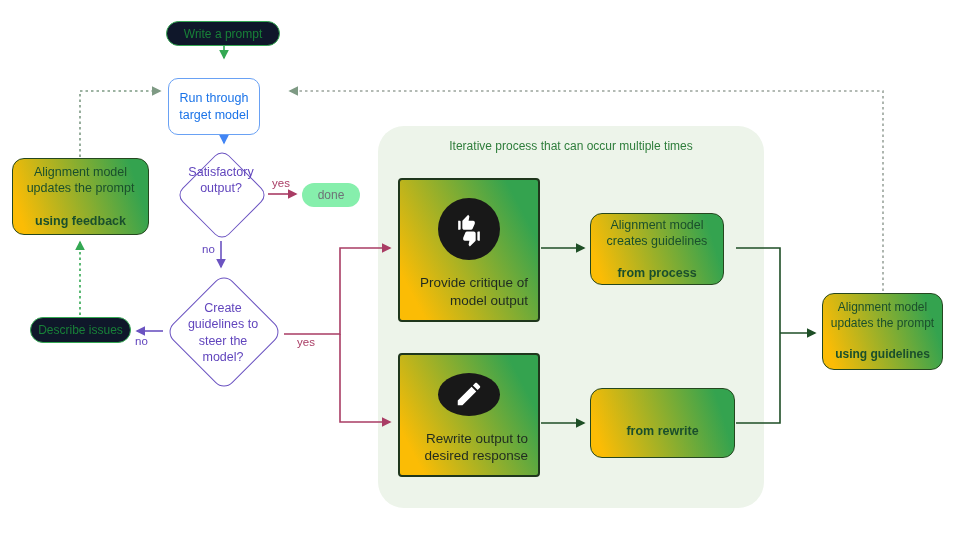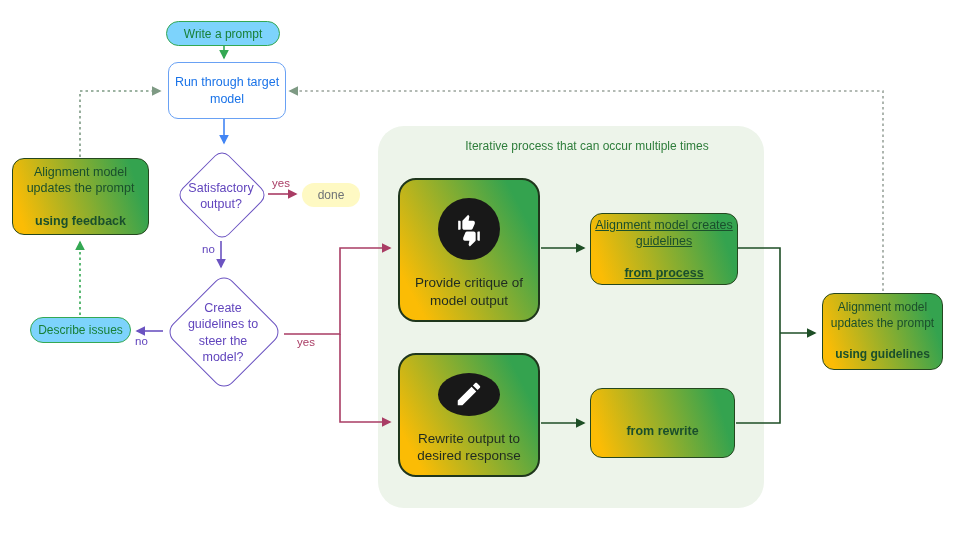--- a/index.html
+++ b/index.html
@@ -1,51 +1,51 @@
 <!DOCTYPE html>
 <html><head>
 <meta charset="utf-8">
 <style>
   html,body{margin:0;padding:0;background:#ffffff;}
   body{font-family:"Liberation Sans", sans-serif;}
   .canvas{position:relative;width:960px;height:540px;background:#fff;overflow:hidden;}
   .canvas svg.connectors{position:absolute;left:0;top:0;z-index:1;}
   .node{position:absolute;z-index:2;display:flex;align-items:center;justify-content:center;
         text-align:center;box-sizing:border-box;}
-  .pill{border:1.5px solid #34a853;border-radius:14px;background:#7dd3fc;
+  .pill{border:1.5px solid #34a853;border-radius:14px;background:#0f172a;
         color:#188038;font-size:12px;font-weight:500;}
   .process-blue{border:1.5px solid #69a1f4;border-radius:10px;background:#fff;
         color:#1a73e8;font-size:12.5px;font-weight:500;line-height:1.35;}
-  .done-pill{background:#fef9c3;border-radius:12px;color:#6e7276;font-size:12px;}
+  .done-pill{background:#86efac;border-radius:12px;color:#6e7276;font-size:12px;}
   .diamond-shape{position:absolute;z-index:2;background:#fff;border:1.6px solid #6b53c1;
         transform:rotate(45deg);}
   .diamond-label{position:absolute;z-index:3;color:#6145bd;font-size:12.5px;font-weight:500;
         line-height:1.3;text-align:center;pointer-events:none;}
   .grad{background:linear-gradient(72deg,#fbbc05 8%,#34a34f 88%);border:1.5px solid #25471f;}
   .grad-small{border-radius:12px;color:#1a4f2c;font-size:12.5px;font-weight:500;line-height:1.3;
         flex-direction:column;padding:0;}
   .grad-small .bold-line,.grad-big .bold-line{font-weight:700;margin-top:16px;}
   .grad-big{background:linear-gradient(62deg,#fbbc05 12%,#34a34f 85%);border:2px solid #1f361c;
-        border-radius:18px;color:#1f2b20;font-size:13.5px;font-weight:500;line-height:1.3;
-        flex-direction:column;justify-content:flex-start;padding:18px 10px 10px;}
+        border-radius:4px;color:#1f2b20;font-size:13.5px;font-weight:500;line-height:1.3;
+        flex-direction:column;justify-content:flex-start;padding:18px 10px 10px;text-align:right;}
   .icon-circle{width:62px;height:62px;border-radius:50%;background:#181818;
         display:flex;align-items:center;justify-content:center;margin-bottom:14px;}
   .container-bg{position:absolute;z-index:0;background:#edf4ea;border-radius:26px;}
   .container-title{position:absolute;z-index:2;color:#2e7d3b;font-size:12px;text-align:center;}
   .edge-label{position:absolute;z-index:3;font-size:11.5px;font-weight:500;}
   .lbl-crimson{color:#a93c64;}
   .lbl-purple{color:#6145bd;}
 </style>
 </head>
 <body>
 
 <div class="canvas">
 
   <div class="container-bg" style="left:378px;top:126px;width:386px;height:382px;"></div>
-  <div class="container-title" style="left:394px;top:139px;width:386px;">Iterative process that can occur multiple times</div>
+  <div class="container-title" style="left:378px;top:139px;width:386px;">Iterative process that can occur multiple times</div>
 
   <svg class="connectors" width="960" height="540" viewBox="0 0 960 540">
     <defs>
       <marker id="m-green" markerWidth="7" markerHeight="7" refX="5" refY="3" orient="auto">
           <path d="M0,0 L6,3 L0,6 z" fill="#34a853"></path>
         </marker>
       <marker id="m-blue" markerWidth="7" markerHeight="7" refX="5" refY="3" orient="auto">
           <path d="M0,0 L6,3 L0,6 z" fill="#4285f4"></path>
         </marker>
       <marker id="m-purple" markerWidth="7" markerHeight="7" refX="5" refY="3" orient="auto">
@@ -79,24 +79,24 @@
     </g>
   </svg>
 
   <span class="edge-label lbl-crimson" style="left:272px;top:177px;">yes</span>
   <span class="edge-label lbl-purple" style="left:202px;top:243px;">no</span>
   <span class="edge-label lbl-purple" style="left:135px;top:335px;">no</span>
   <span class="edge-label lbl-crimson" style="left:297px;top:336px;">yes</span>
 
   <div class="node pill" style="left:166px;top:21px;width:114px;height:25px;">Write a prompt</div>
 
-  <div class="node process-blue" style="left:168px;top:62px;width:118px;height:57px;padding:4px;">Run through target model</div>
+  <div class="node process-blue" style="left:168px;top:78px;width:92px;height:57px;padding:4px;">Run through target model</div>
 
   <div class="diamond-shape" style="left:189px;top:162px;width:64px;height:64px;border-radius:10px;"></div>
-  <div class="diamond-label" style="left:181px;top:180px;width:80px;">Satisfactory output?</div>
+  <div class="diamond-label" style="left:181px;top:164px;width:80px;">Satisfactory output?</div>
 
   <div class="node done-pill" style="left:302px;top:183px;width:58px;height:24px;">done</div>
 
   <div class="diamond-shape" style="left:182px;top:290px;width:82px;height:82px;border-radius:12px;"></div>
   <div class="diamond-label" style="left:179px;top:300px;width:88px;">Create guidelines to steer the model?</div>
 
   <div class="node pill" style="left:30px;top:317px;width:101px;height:26px;">Describe issues</div>
 
   <div class="node grad grad-small" style="left:12px;top:158px;width:137px;height:77px;">
     <div>Alignment model updates the prompt</div>
@@ -108,21 +108,21 @@
       <svg viewBox="0 0 48 48" width="40" height="40" aria-hidden="true">
         <g fill="#ffffff">
           <path transform="translate(9,5)" d="M2 20h2c.55 0 1-.45 1-1v-9c0-.55-.45-1-1-1H2v11zm19.83-7.12c.11-.25.17-.52.17-.8V11c0-1.1-.9-2-2-2h-5.5l.92-4.65c.05-.22.02-.46-.08-.66-.23-.45-.52-.86-.88-1.22L14 2 7.59 8.41C7.21 8.79 7 9.3 7 9.83v7.84C7 18.95 8.05 20 9.34 20h8.11c.7 0 1.36-.37 1.72-.97l2.66-6.15z"></path>
           <path transform="rotate(180 24 24) translate(9,1)" d="M2 20h2c.55 0 1-.45 1-1v-9c0-.55-.45-1-1-1H2v11zm19.83-7.12c.11-.25.17-.52.17-.8V11c0-1.1-.9-2-2-2h-5.5l.92-4.65c.05-.22.02-.46-.08-.66-.23-.45-.52-.86-.88-1.22L14 2 7.59 8.41C7.21 8.79 7 9.3 7 9.83v7.84C7 18.95 8.05 20 9.34 20h8.11c.7 0 1.36-.37 1.72-.97l2.66-6.15z"></path>
         </g>
       </svg>
     </div>
     <div>Provide critique of model output</div>
   </div>
 
-  <div class="node grad grad-small" style="left:590px;top:213px;width:148px;height:72px;text-decoration:underline;">
+  <div class="node grad grad-small" style="left:590px;top:213px;width:134px;height:72px;">
     <div>Alignment model creates guidelines</div>
     <div class="bold-line">from process</div>
   </div>
 
   <div class="node grad-big" style="left:398px;top:353px;width:142px;height:124px;">
     <div class="icon-circle">
       <svg viewBox="0 0 24 24" width="30" height="30" aria-hidden="true">
         <path fill="#ffffff" d="M3 17.25V21h3.75L17.81 9.94l-3.75-3.75L3 17.25zM20.71 7.04c.39-.39.39-1.02 0-1.41l-2.34-2.34c-.39-.39-1.02-.39-1.41 0l-1.83 1.83 3.75 3.75 1.87-1.83z"></path>
       </svg>
     </div>

